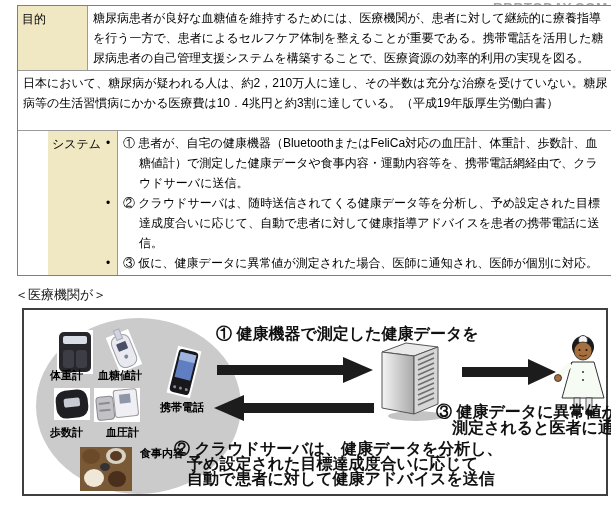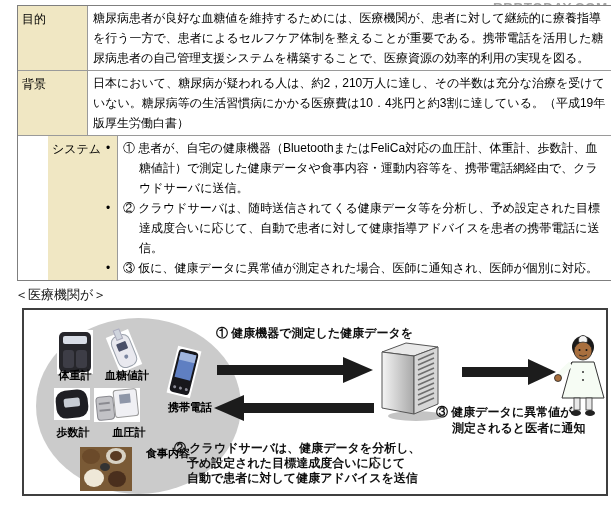--- a/index.html
+++ b/index.html
@@ -20,22 +20,22 @@
   
   .watermark{position:absolute;left:481px;top:0;font-size:13.5px;font-weight:bold;
              color:#8f8f8f;opacity:.8;letter-spacing:.5px;text-shadow:.5px .5px 0 #fff;}
 
   
   .img-label{position:absolute;left:3px;top:286px;font-size:13px;color:#111;}
   .diagram{position:absolute;left:10px;top:308px;width:586px;height:188px;
            border:2px solid #3f3f3f;box-sizing:border-box;background:#fff;}
   .circle{position:absolute;left:12px;top:8px;width:205px;height:176px;border-radius:50%;background:#cbcbcb;}
   .tile{position:absolute;background:#fff;padding:2px;}
-  .dev-label{position:absolute;font-size:11px;font-weight:bold;text-align:center;white-space:nowrap;}
-  .anno{position:absolute;font-size:12px;font-weight:bold;color:#101010;line-height:15px;white-space:nowrap;}
+  .dev-label{position:absolute;font-size:11px;font-weight:bold;text-align:left;white-space:nowrap;}
+  .anno{position:absolute;font-size:16px;font-weight:bold;color:#101010;line-height:15px;white-space:nowrap;}
   .anno div{white-space:nowrap;}
   .ind13{margin-left:13px;} .ind14{margin-left:14px;} .ind16{margin-left:16px;}
   .arrow{position:absolute;}
 
   
   .scale-body{width:32px;height:40px;background:#26262b;border-radius:5px;position:relative;}
   .scale-screen{position:absolute;left:4px;top:4px;width:24px;height:8px;background:#d8dde6;border-radius:2px;}
   .scale-pad{position:absolute;bottom:4px;width:11px;height:18px;background:#3d3d46;border-radius:3px;}
   .scale-pad.l{left:4px;} .scale-pad.r{left:17px;}
 
@@ -71,21 +71,20 @@
   <div class="watermark">RBBTODAY.COM</div>
 
   <div class="spec-table">
     <div class="trow r1">
       <div class="th">目的</div>
       <div class="td">
         <span>糖尿病患者が良好な血糖値を維持するためには、医療機関が、患者に対して継続的に療養指導を行う一方で、患者によるセルフケア体制を整えることが重要である。携帯電話を活用した糖尿病患者の自己管理支援システムを構築することで、医療資源の効率的利用の実現を図る。</span>
       </div>
     </div>
     <div class="trow r2">
-      <div class="th">背景</div>
       <div class="td">
         <span>日本において、糖尿病が疑われる人は、約2，210万人に達し、その半数は充分な治療を受けていない。糖尿病等の生活習慣病にかかる医療費は10．4兆円と約3割に達している。（平成19年版厚生労働白書）</span>
       </div>
     </div>
     <div class="trow r3">
       <div class="th">システム</div>
       <div class="td">
         <div class="sys-item">
           <span class="bullet">•</span>
           <span>① 患者が、自宅の健康機器（BluetoothまたはFeliCa対応の血圧計、体重計、歩数計、血糖値計）で測定した健康データや食事内容・運動内容等を、携帯電話網経由で、クラウドサーバに送信。</span>

